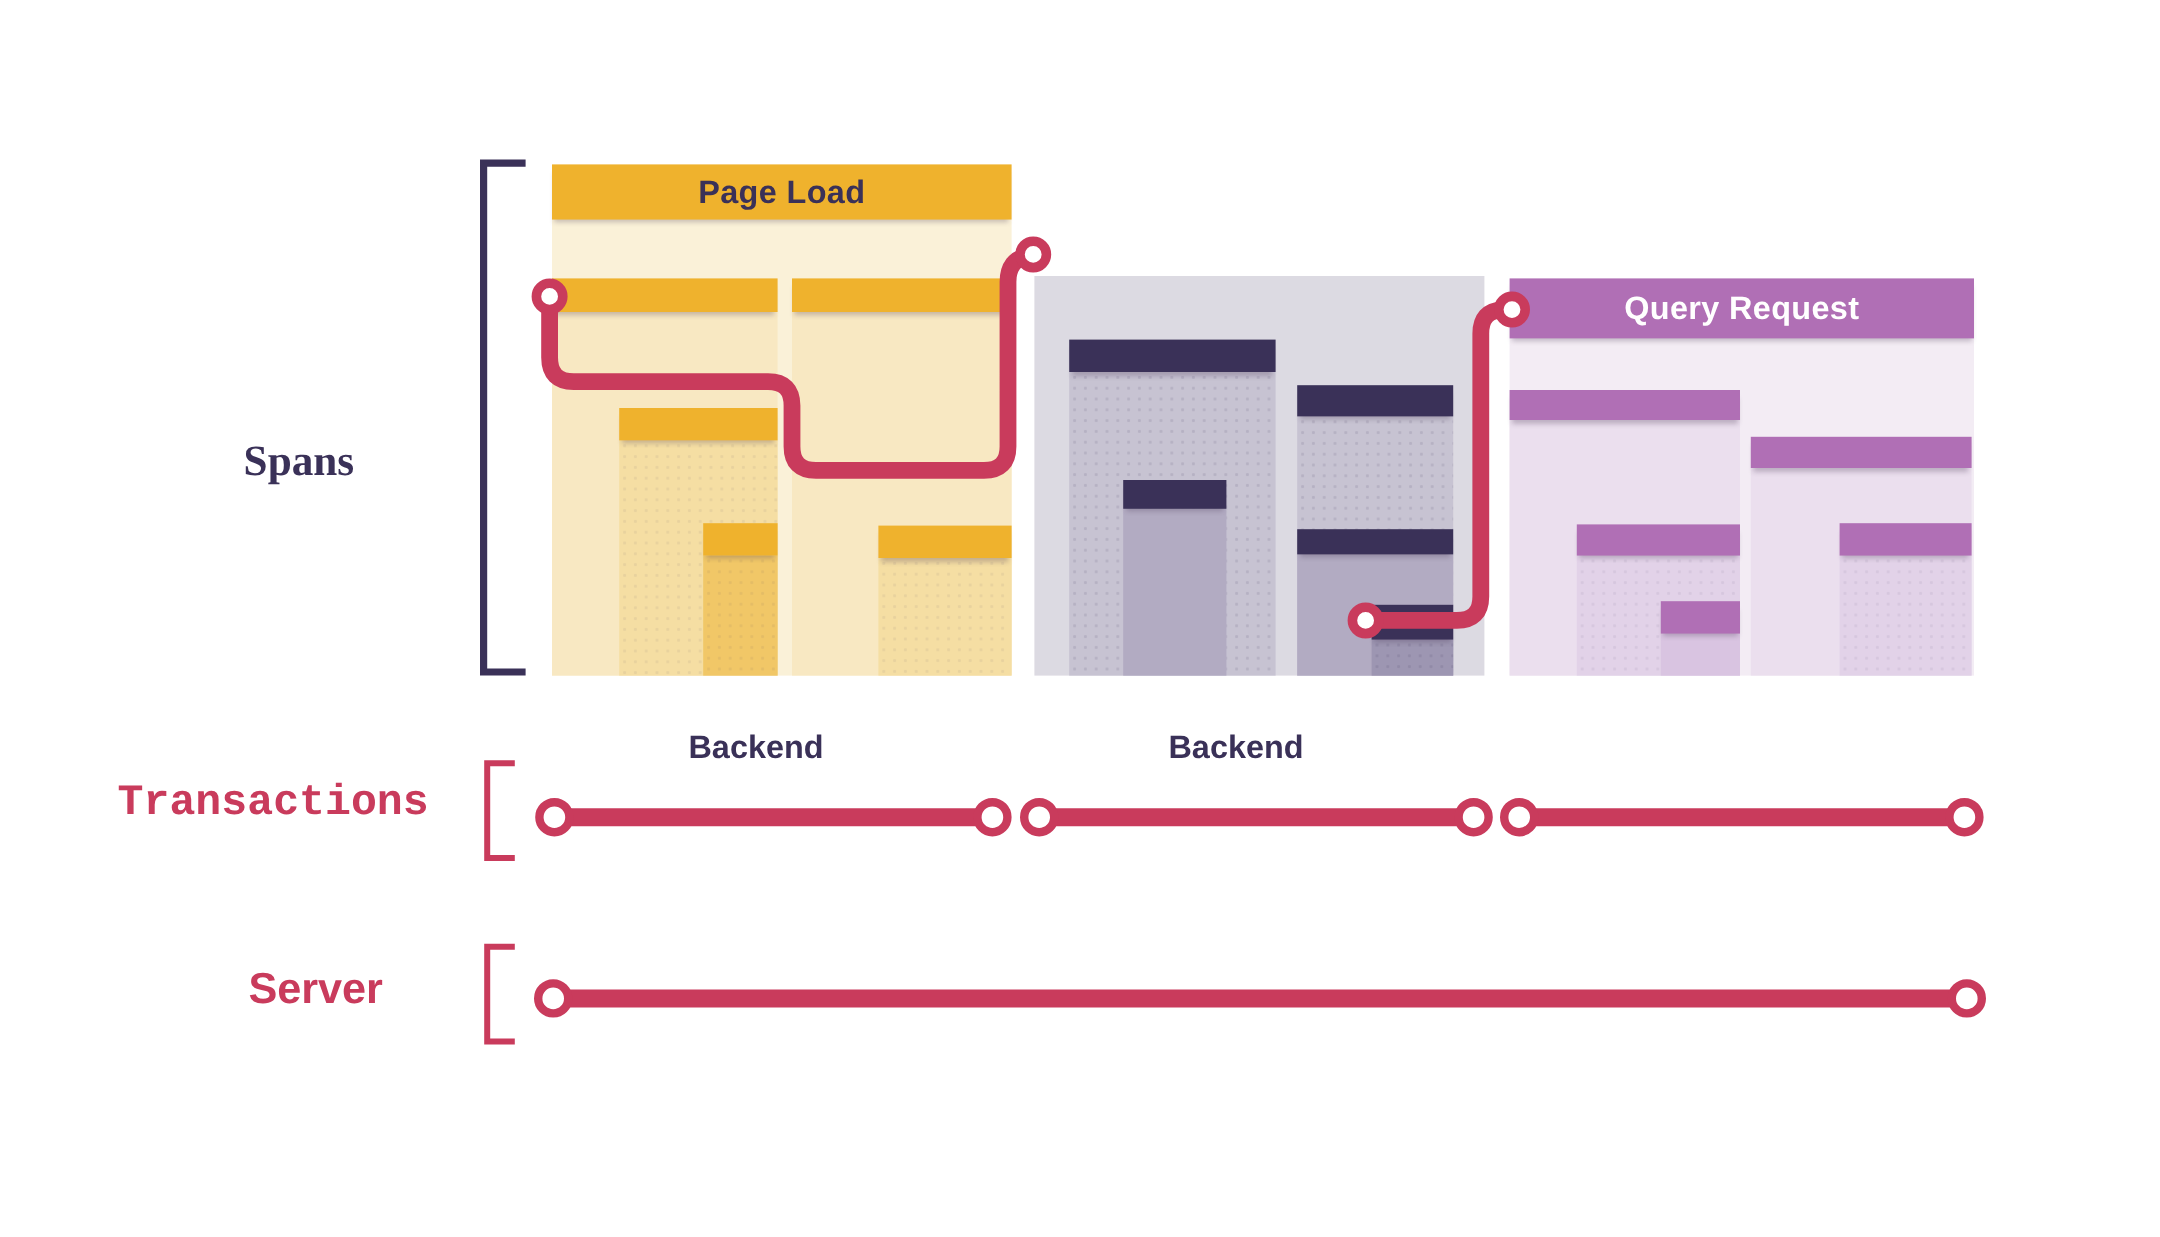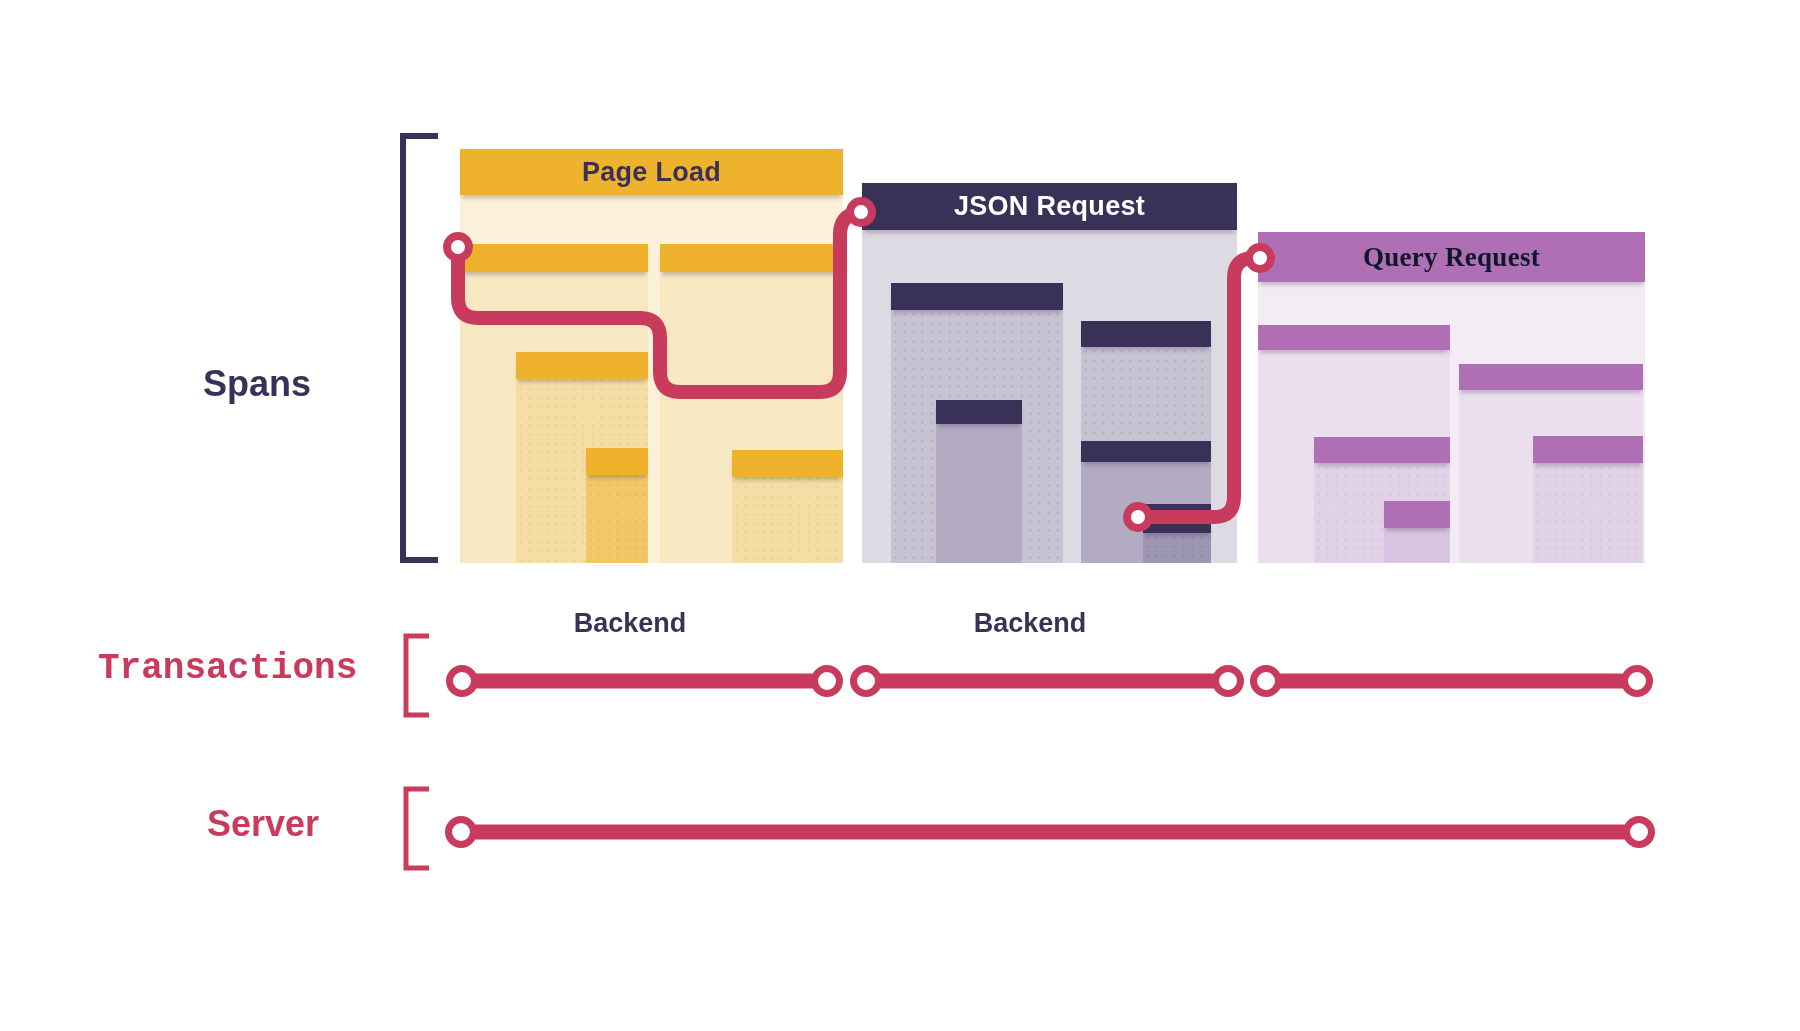--- a/index.html
+++ b/index.html
@@ -13,23 +13,23 @@
     position:relative;width:1800px;height:1031px;background:#ffffff;
     font-family:"Liberation Sans", sans-serif;overflow:hidden;
   }
   
   .hd,.bd{position:absolute;box-sizing:border-box;}
   .hd{
     display:flex;align-items:center;justify-content:center;
     font-weight:bold;box-shadow:0 5px 4px -2px rgba(70,50,80,.28);
   }
   .hd.main{font-size:27px;letter-spacing:.3px;}
-  .gold-hd{background:var(--gold);color:var(--navy);margin-top:12px;}
+  .gold-hd{background:var(--gold);color:var(--navy);}
   .navy-hd{background:var(--navy);color:#ffffff;}
-  .orch-hd{background:var(--orchid);color:#0f172a;font-family:Liberation Serif, serif;}
+  .orch-hd{background:var(--orchid);color:#ffffff;}
 
   .gold-b1{background:#FAF1D8;} .gold-b2{background:#F8E8C2;}
   .gold-b3{background:#F5DEA3;} .gold-b4{background:#F1C767;}
   .navy-b1{background:#DCDAE2;} .navy-b2{background:#C7C3D2;}
   .navy-b3{background:#B2ABC2;} .navy-b4{background:#9D96B2;}
   .orch-b1{background:#F3ECF4;} .orch-b2{background:#EBDFEE;}
   .orch-b3{background:#E2D2E8;} .orch-b4{background:#D9C4E1;}
 
   .dots{
     background-image:radial-gradient(rgba(58,49,88,.12) 1.1px, transparent 1.3px);
@@ -75,21 +75,20 @@
   <div class="bd gold-b3 dots-l" style="left:516px;top:367px;width:132px;height:196px;"></div>
   <div class="hd gold-hd" style="left:516px;top:340px;width:132px;height:27px;"></div>
 
   <div class="bd gold-b4 dots-l" style="left:586px;top:463px;width:62px;height:100px;"></div>
   <div class="hd gold-hd" style="left:586px;top:436px;width:62px;height:27px;"></div>
 
   <div class="bd gold-b3 dots-l" style="left:732px;top:465px;width:111px;height:98px;"></div>
   <div class="hd gold-hd" style="left:732px;top:438px;width:111px;height:27px;"></div>
 
   <div class="bd navy-b1" style="left:862px;top:230px;width:375px;height:333px;"></div>
-  <div class="hd main navy-hd" style="left:862px;top:183px;width:375px;height:47px;">JSON Request</div>
 
   <div class="bd navy-b2 dots" style="left:891px;top:310px;width:172px;height:253px;"></div>
   <div class="hd navy-hd" style="left:891px;top:283px;width:172px;height:27px;"></div>
 
   <div class="bd navy-b3" style="left:936px;top:424px;width:86px;height:139px;"></div>
   <div class="hd navy-hd" style="left:936px;top:400px;width:86px;height:24px;"></div>
 
   <div class="bd navy-b2 dots" style="left:1081px;top:347px;width:130px;height:216px;"></div>
   <div class="hd navy-hd" style="left:1081px;top:321px;width:130px;height:26px;"></div>
 
@@ -113,21 +112,21 @@
 
   <div class="bd orch-b2" style="left:1459px;top:390px;width:184px;height:173px;"></div>
   <div class="hd orch-hd" style="left:1459px;top:364px;width:184px;height:26px;"></div>
 
   <div class="bd orch-b3 dots-l" style="left:1533px;top:463px;width:110px;height:100px;"></div>
   <div class="hd orch-hd" style="left:1533px;top:436px;width:110px;height:27px;"></div>
 
   <div class="svc" style="left:530px;top:608px;width:200px;">Backend</div>
   <div class="svc" style="left:930px;top:608px;width:200px;">Backend</div>
 
-  <div class="rowlab navy" style="left:203px;top:363px;">Spans</div>
+  <div class="rowlab navy" style="left:203px;top:363px;font-family:Liberation Serif, serif;">Spans</div>
   <div class="rowlab red" style="left:98px;top:648px;font-family:Liberation Mono, monospace;">Transactions</div>
   <div class="rowlab red" style="left:207px;top:803px;">Server</div>
 
   <svg class="overlay" width="1800" height="1031" viewBox="0 0 1800 1031">
 
     <path class="bracket-navy" d="M438 136 H403 V560 H438"></path>
     <path class="bracket-red" d="M429 636 H406 V715 H429"></path>
     <path class="bracket-red" d="M429 789 H406 V868 H429"></path>
 
     <path class="redpath" d="M458 247 V298 Q458 318 478 318 H640 Q660 318 660 338 V372 Q660 392 680 392 H820 Q840 392 840 372 V235 Q840 216 857 213"></path>

